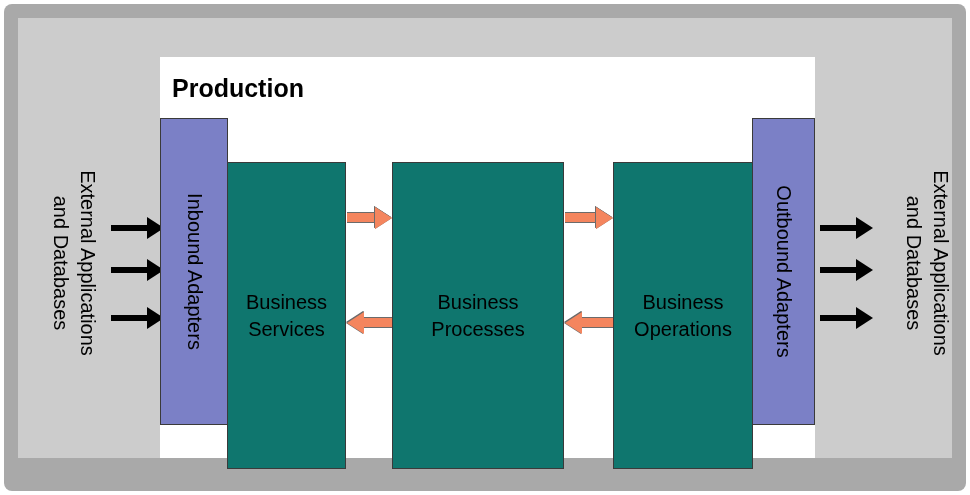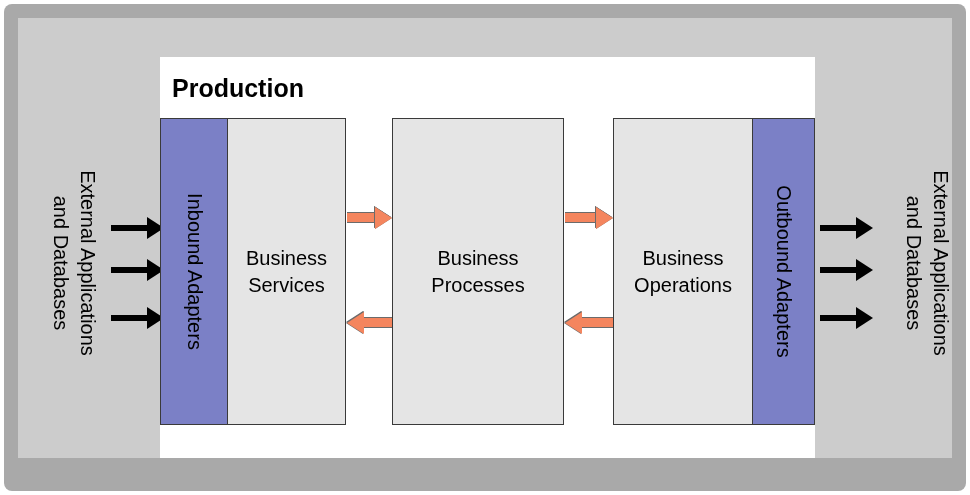--- a/index.html
+++ b/index.html
@@ -63,21 +63,21 @@
     position: absolute;
     top: 118px;
     height: 307px;
     box-sizing: border-box;
     border: 1.5px solid #3a3a3a;
     display: flex;
     align-items: center;
     justify-content: center;
     text-align: center;
   }
-  .box-green { background: #e5e5e5; }
+  .box-green { background: #0f766e; margin-top: 44px; }
   .box-purple { background: #7b80c6; }
 
   .box-label-h {
     font-size: 20px;
     color: #000000;
     line-height: 1.35;
     white-space: pre-line;
   }
   .box-label-v {
     font-size: 20px;

